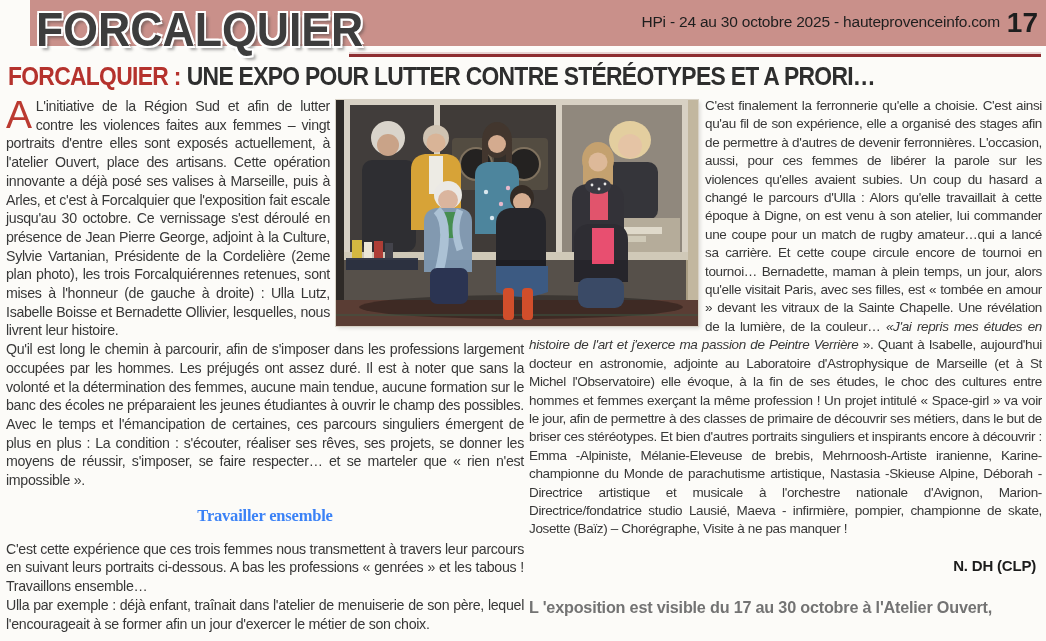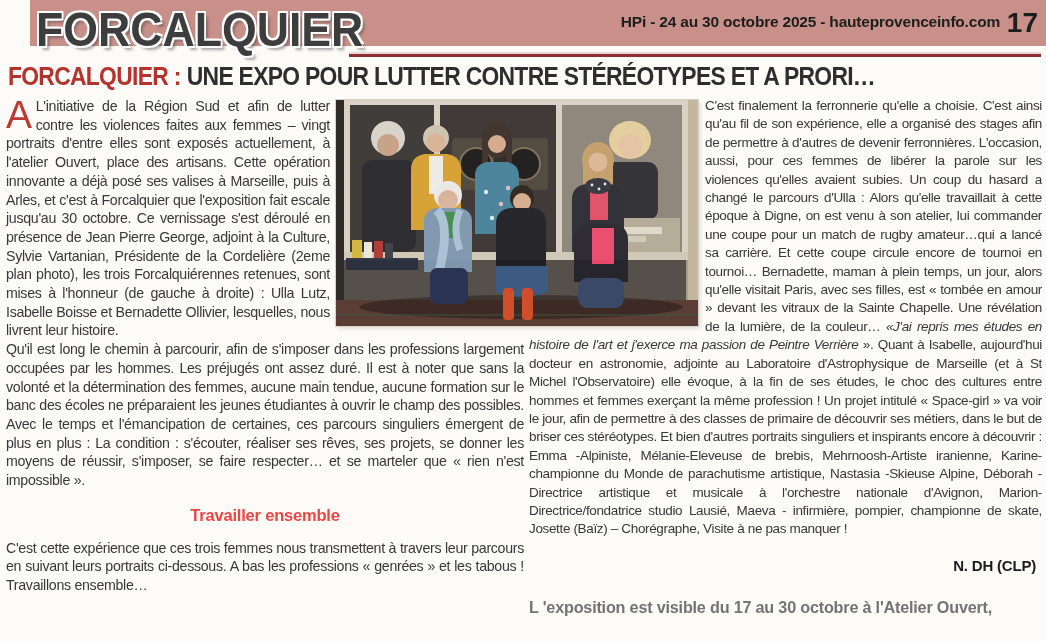--- a/index.html
+++ b/index.html
@@ -11,21 +11,21 @@
   }
   
   .band{position:absolute;top:0;left:30px;right:0;height:46px;background:#c9908a;}
   .band-inner-line{position:absolute;top:46px;left:30px;right:0;height:3px;background:#fdfcfa;}
   .section-title{
     position:absolute;top:2px;left:36px;font-size:48px;font-weight:bold;color:#3d3d3d;
     letter-spacing:0px;transform:scaleX(.93);transform-origin:left top;white-space:nowrap;
     text-shadow:2px 2px 0 #fff,-2px -2px 0 #fff,2px -2px 0 #fff,-2px 2px 0 #fff,4px 4px 3px rgba(60,60,60,.45);
   }
   .issue-info{
-    position:absolute;top:13px;right:46px;font-size:15.5px;font-weight:bold;color:#1e1e1e;
+    position:absolute;top:13px;right:46px;font-size:15.5px;font-weight:normal;color:#1e1e1e;
     letter-spacing:-.2px;white-space:nowrap;
   }
   .page-number{position:absolute;top:7px;right:8px;font-size:28px;font-weight:bold;color:#1e1e1e;}
   .red-rule{position:absolute;top:54px;left:349px;right:5px;height:2.5px;background:#8e2e31;box-shadow:0 -2px 0 rgba(142,46,49,.18);}
   
   .headline{
     position:absolute;top:61px;left:8px;font-size:26px;font-weight:bold;white-space:nowrap;
     letter-spacing:-.8px;transform:scaleX(.88);transform-origin:left top;
   }
   .headline .kicker{color:#b5322d;}
@@ -36,21 +36,21 @@
   .col-right{left:529px;width:513px;}
   .col p{margin:0;text-align:justify;color:#383838;}
   .col-left p{font-size:14.2px;line-height:18.7px;letter-spacing:-.3px;}
   .col-right p{font-size:13.5px;line-height:18.4px;letter-spacing:-.35px;}
   .cutout-right{float:right;width:194px;height:238px;}
   .cutout-left{float:left;width:176px;height:224px;}
   .dropcap{
     float:left;color:#bb3a31;font-size:39px;line-height:32px;padding:2px 4px 0 0;font-weight:normal;
   }
   .subhead{
-    text-align:center;color:#ef4444;font-weight:bold;font-size:16.5px;margin:16px 0 14px 0;letter-spacing:-.2px;
+    text-align:center;color:#3b82f6;font-weight:bold;font-size:16.5px;margin:16px 0 14px 0;letter-spacing:-.2px;font-family:Liberation Serif, serif;
   }
   .q-italic{font-style:italic;}
   .body-flow{height:472px;overflow:hidden;}
   
   .byline{position:absolute;top:557px;right:10px;font-size:15px;font-weight:bold;color:#1c1c1c;letter-spacing:-.2px;}
   .notice{position:absolute;top:597px;left:529px;width:505px;color:#737373;font-weight:bold;font-size:16.2px;line-height:20.5px;letter-spacing:-.2px;}
   
   .photo{
     position:absolute;left:336px;top:100px;width:362px;height:226px;margin:0;padding:0;
     box-shadow:0 0 0 1px #d8d2c6, 2px 2px 4px rgba(0,0,0,.15);
@@ -71,20 +71,21 @@
 <div class="headline">
   <span class="kicker">FORCALQUIER :</span><span class="title">UNE EXPO POUR LUTTER CONTRE STÉRÉOTYPES ET A PRORI…</span>
 </div>
 
 <div class="col col-left">
   <div class="cutout-right"></div>
   <p><span class="dropcap">A</span><span>L'initiative de la Région Sud et afin de lutter contre les violences faites aux femmes – vingt portraits d'entre elles sont exposés actuellement, à l'atelier Ouvert, place des artisans. Cette opération innovante a déjà posé ses valises à Marseille, puis à Arles, et c'est à Forcalquier que l'exposition fait escale jusqu'au 30 octobre. Ce vernissage s'est déroulé en présence de Jean Pierre George, adjoint à la Culture, Sylvie Vartanian, Présidente de la Cordelière (2eme plan photo), les trois Forcalquiérennes retenues, sont mises à l'honneur (de gauche à droite) : Ulla Lutz, Isabelle Boisse et Bernadette Ollivier, lesquelles, nous livrent leur histoire.</span></p>
   <p>Qu'il est long le chemin à parcourir, afin de s'imposer dans les professions largement occupées par les hommes. Les préjugés ont assez duré. Il est à noter que sans la volonté et la détermination des femmes, aucune main tendue, aucune formation sur le banc des écoles ne préparaient les jeunes étudiantes à ouvrir le champ des possibles. Avec le temps et l'émancipation de certaines, ces parcours singuliers émergent de plus en plus : La condition : s'écouter, réaliser ses rêves, ses projets, se donner les moyens de réussir, s'imposer, se faire respecter… et se marteler que « rien n'est impossible ».</p>
   <div class="subhead">Travailler ensemble</div>
   <p>C'est cette expérience que ces trois femmes nous transmettent à travers leur parcours en suivant leurs portraits ci-dessous. A bas les professions « genrées » et les tabous ! Travaillons ensemble…</p>
+  <p>Ulla par exemple : déjà enfant, traînait dans l'atelier de menuiserie de son père, lequel l'encourageait à se former afin un jour d'exercer le métier de son choix.</p>
 </div>
 
 <div class="col col-right">
   <div class="body-flow">
     <div class="cutout-left"></div>
     <p><span>C'est finalement la ferronnerie qu'elle a choisie. C'est ainsi qu'au fil de son expérience, elle a organisé des stages afin de permettre à d'autres de devenir ferronnières. L'occasion, aussi, pour ces femmes de libérer la parole sur les violences qu'elles avaient subies. Un coup du hasard a changé le parcours d'Ulla : Alors qu'elle travaillait à cette époque à Digne, on est venu à son atelier, lui commander une coupe pour un match de rugby amateur…qui a lancé sa carrière. Et cette coupe circule encore de tournoi en tournoi… Bernadette, maman à plein temps, un jour, alors qu'elle visitait Paris, avec ses filles, est « tombée en amour » devant les vitraux de la Sainte Chapelle. Une révélation de la lumière, de la couleur… </span><span class="q-italic">«J'ai repris mes études en histoire de l'art et j'exerce ma passion de Peintre Verrière</span><span> ». Quant à Isabelle, aujourd'hui docteur en astronomie, adjointe au Laboratoire d'Astrophysique de Marseille (et à St Michel l'Observatoire) elle évoque, à la fin de ses études, le choc des cultures entre hommes et femmes exerçant la même profession ! Un projet intitulé « Space-girl » va voir le jour, afin de permettre à des classes de primaire de découvrir ses métiers, dans le but de briser ces stéréotypes. Et bien d'autres portraits singuliers et inspirants encore à découvrir : Emma -Alpiniste, Mélanie-Eleveuse de brebis, Mehrnoosh-Artiste iranienne, Karine-championne du Monde de parachutisme artistique, Nastasia -Skieuse Alpine, Déborah - Directrice artistique et musicale à l'orchestre nationale d'Avignon, Marion-Directrice/fondatrice studio Lausié, Maeva - infirmière, pompier, championne de skate, Josette (Baïz) – Chorégraphe, Visite à ne pas manquer !</span></p>
   </div>
 </div>
 
 <div class="byline">N. DH (CLP)</div>

